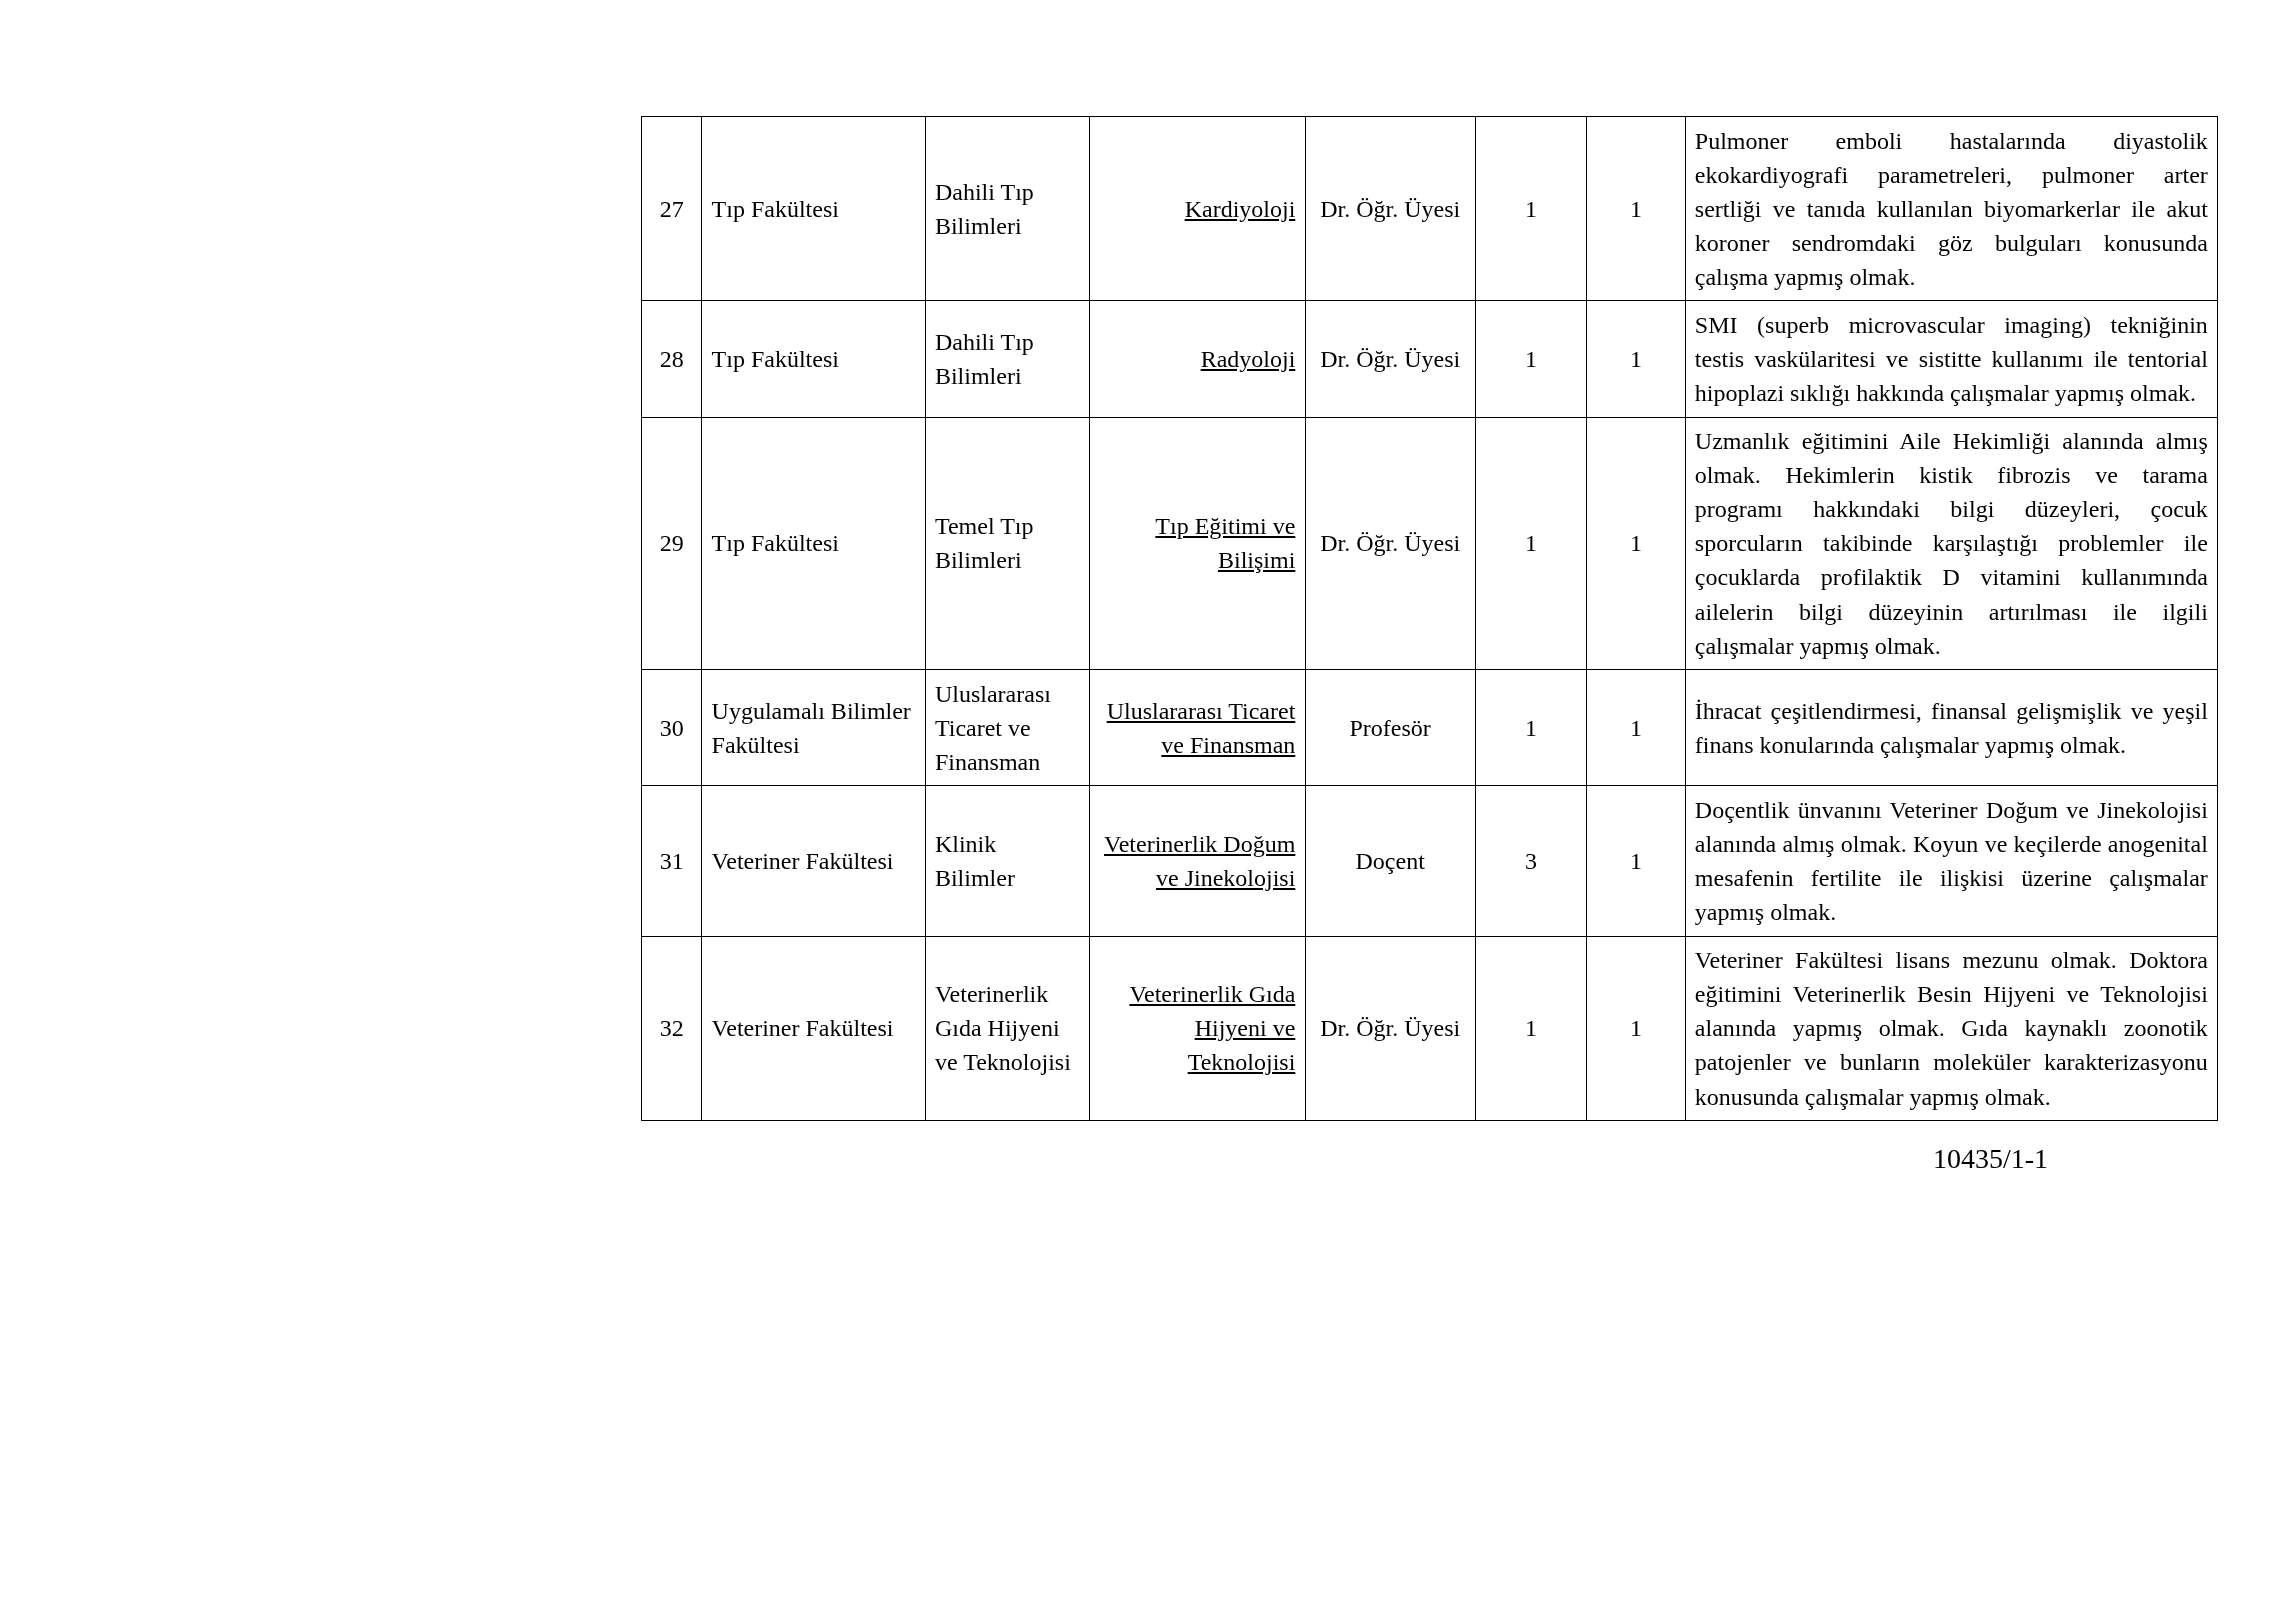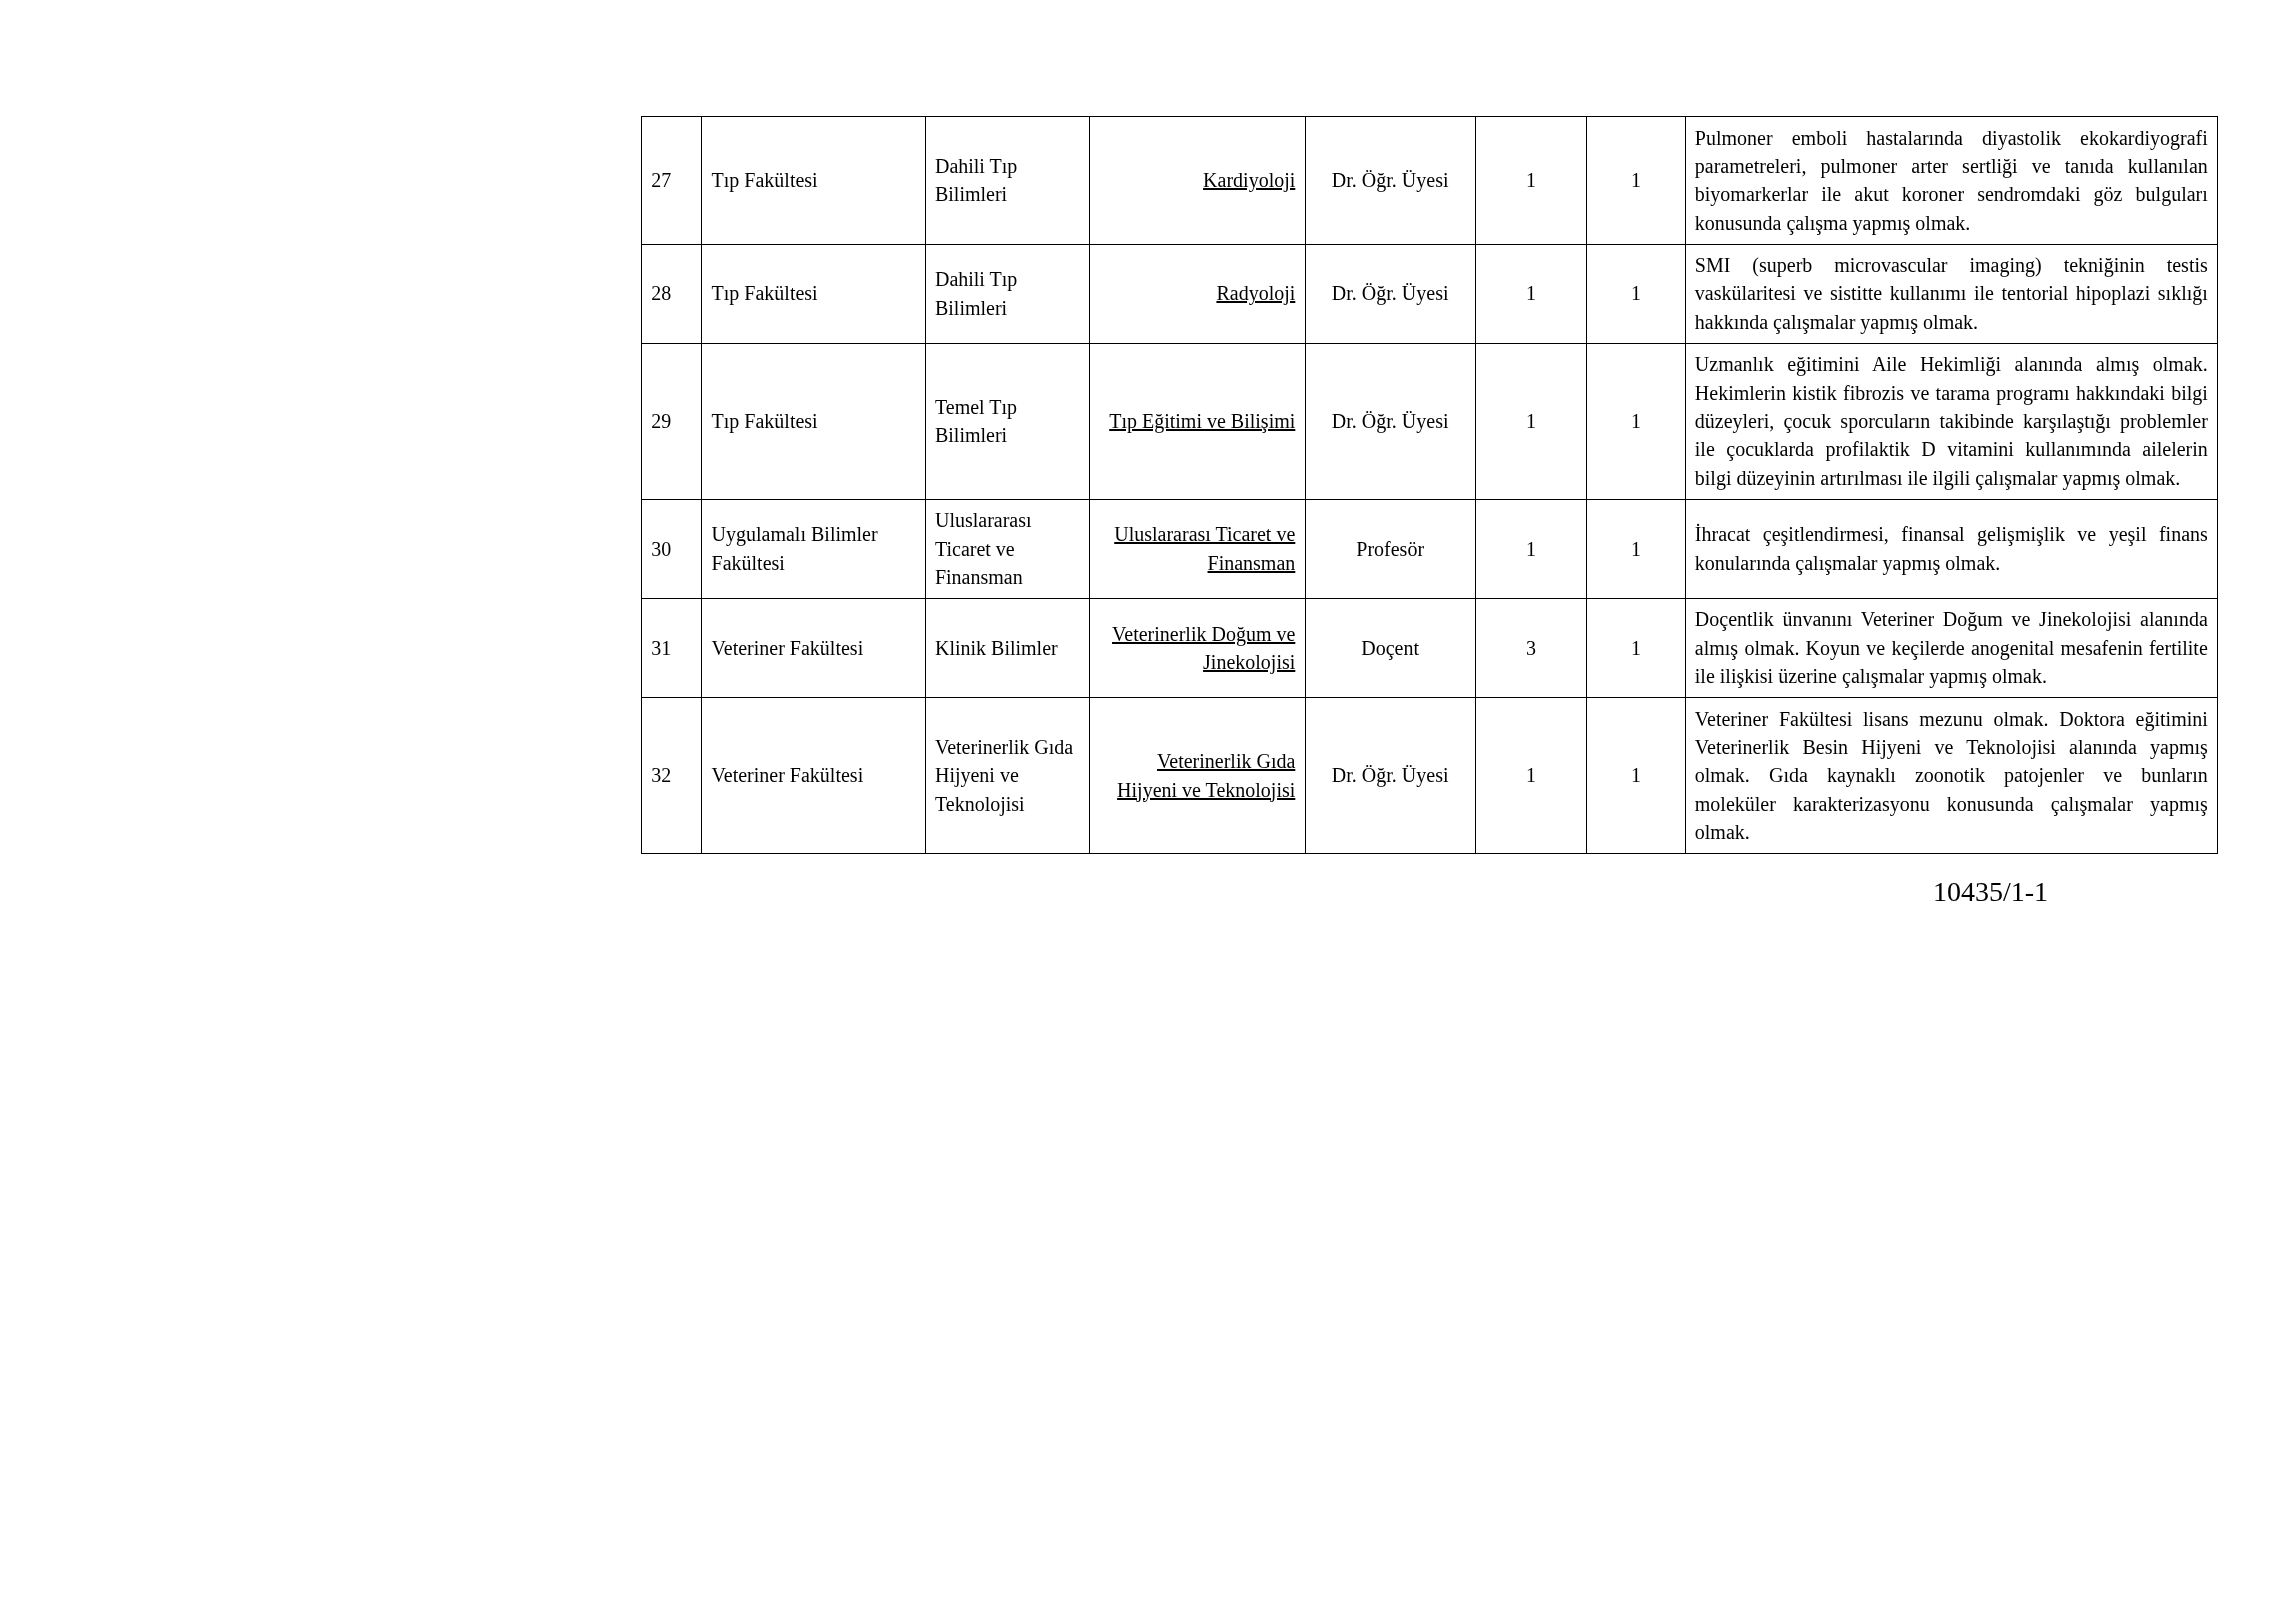--- a/index.html
+++ b/index.html
@@ -25,26 +25,27 @@
   }
   table.listing {
     border-collapse: collapse;
     width: 1577px;
     margin: 0 0 0 510px;
     table-layout: fixed;
   }
   table.listing td {
     border: 1.3px solid #000000;
     vertical-align: middle;
-    font-size: 20px;
+    font-size: 24px;
     line-height: 1.42;
     padding: 6.5px 9.2px;
   }
   td.c-no {
     width: 41px;
+    text-align: center;
     padding: 6.5px 2.6px;
   }
   td.c-faculty {
     width: 204px;
     text-align: left;
     margin-top: 24px;
   }
   td.c-dept {
     width: 145px;
     text-align: left;

